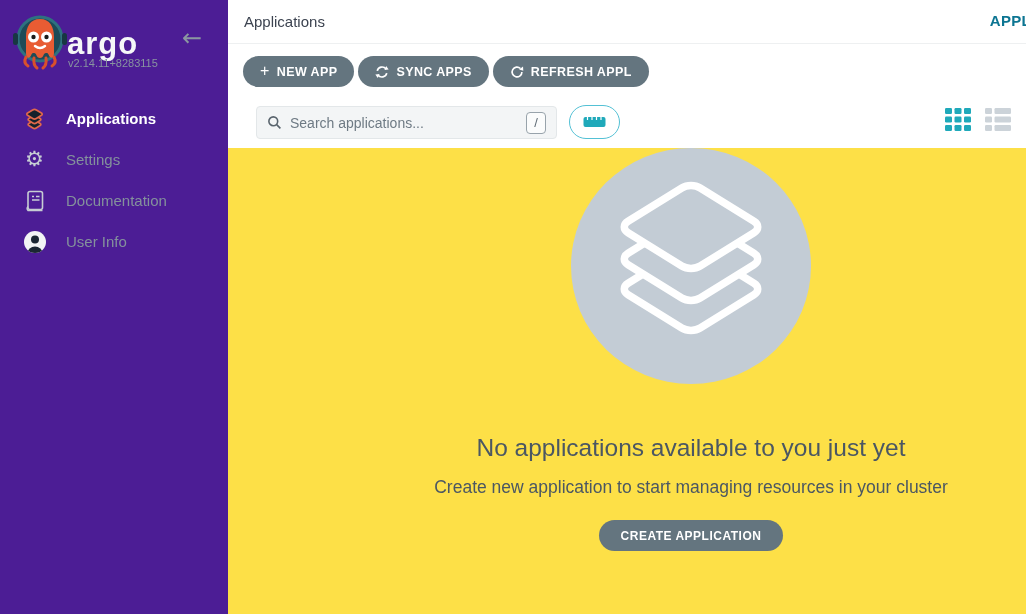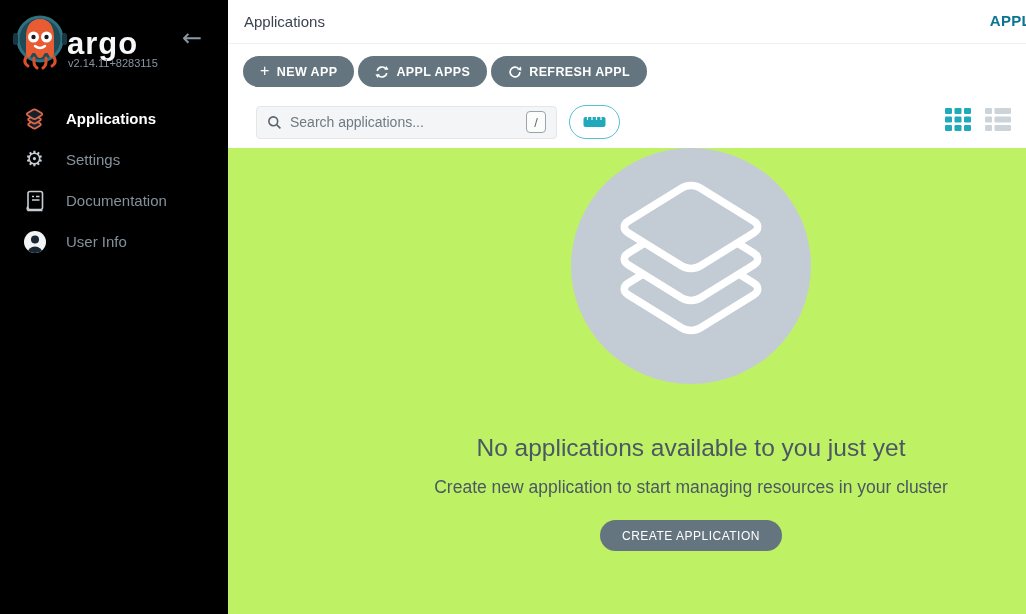--- a/index.html
+++ b/index.html
@@ -1,20 +1,20 @@
 <!DOCTYPE html>
 <html><head>
 <meta charset="utf-8">
 <style>
   * { margin:0; padding:0; box-sizing:border-box; }
   html,body { width:1026px; height:614px; overflow:hidden; }
   body { font-family:"Liberation Sans", sans-serif; background:#ffffff; position:relative; }
 
   
-  .sidebar { position:absolute; left:0; top:0; width:228px; height:614px; background:#000000; z-index:3; }
+  .sidebar { position:absolute; left:0; top:0; width:228px; height:614px; background:#4c1d95; z-index:3; }
   .logo-row { position:relative; height:86px; }
   .octo { position:absolute; left:12px; top:13px; }
   .brand { position:absolute; left:67px; top:26px; color:#f5f7f8; font-size:31px; font-weight:bold; letter-spacing:1px; }
   .collapse { position:absolute; right:26px; top:24px; color:#8b97a1; font-size:24px; cursor:pointer; font-family:"DejaVu Sans", sans-serif; }
   .version { position:absolute; left:68px; top:57px; color:#8894a0; font-size:11px; }
   .nav { position:absolute; top:98px; left:0; right:0; }
   .nav-item { display:flex; align-items:center; height:41px; padding-left:21px; cursor:pointer; color:#84919c; font-size:15px; }
   .nav-item .ic { width:27px; display:flex; justify-content:center; margin-right:18px; flex:none; }
   .nav-item.active { color:#ffffff; font-weight:bold; }
   .gear-glyph { font-family:"DejaVu Sans", sans-serif; font-size:21px; color:#c6cdd3; line-height:1; }
@@ -23,36 +23,36 @@
   .main { position:absolute; left:228px; top:0; width:798px; height:614px; background:#fff; }
   .topbar { position:relative; height:44px; background:#fff; border-bottom:1px solid #eef0f1; }
   .topbar-title { position:absolute; left:16px; top:13px; font-size:15px; color:#3c4350; font-weight:500; }
   .topbar-link { position:absolute; right:-5px; top:12px; font-size:15px; font-weight:bold; color:#0c7592; letter-spacing:0.3px; white-space:nowrap; cursor:pointer; }
 
   
   .toolbar { position:relative; height:103px; background:#fff; }
   .btn-row { position:absolute; left:15px; top:12px; display:flex; gap:4px; }
   .pill-btn { display:inline-flex; align-items:center; gap:7px; height:31px; padding:0 17px; background:#64757f; border:none; border-radius:17px; color:#fff; font-size:12.5px; font-weight:bold; letter-spacing:0.4px; font-family:"Liberation Sans", sans-serif; cursor:pointer; }
   .pill-btn .plus { font-size:16px; font-weight:normal; margin-top:-1px; }
-  .search-row { position:absolute; left:28px; top:61px; display:flex; align-items:center; }
+  .search-row { position:absolute; left:28px; top:61px; display:flex; align-items:flex-end; }
   .search-box { position:relative; width:301px; height:33px; background:#f3f5f6; border:1px solid #e3e7e9; border-radius:4px; display:flex; align-items:center; padding:0 10px; }
   .search-box input { flex:1; border:none; background:transparent; outline:none; font-size:14px; color:#3c4350; margin-left:8px; font-family:"Liberation Sans", sans-serif; }
   .search-box input::placeholder { color:#6e7a84; opacity:1; }
   .kbd { width:20px; height:22px; border:1.5px solid #98a3ab; border-radius:4px; color:#5f6b75; font-size:13px; display:flex; align-items:center; justify-content:center; background:#fbfcfc; }
   .statusbar-toggle { margin-left:12px; width:51px; height:34px; border:1.5px solid #54c1d5; border-radius:17px; background:#fff; display:flex; align-items:center; justify-content:center; cursor:pointer; }
   .view-toggles { position:absolute; right:15px; top:64px; display:flex; gap:14px; align-items:center; }
   .view-btn { cursor:pointer; display:flex; }
 
   
-  .content { position:absolute; left:0; top:148px; width:798px; height:466px; background:#bef264; overflow:hidden; }
+  .content { position:absolute; left:0; top:148px; width:798px; height:466px; background:#fde047; overflow:hidden; }
   .empty-wrap { position:absolute; left:0; right:0; top:0; transform:translateX(64px); text-align:center; }
   .big-circle { width:240px; height:236px; border-radius:50%; background:#c3ccd5; margin:0 auto; display:flex; align-items:center; justify-content:center; }
   .empty-title { margin-top:50px; font-size:24.5px; color:#4b5763; font-weight:400; }
   .empty-sub { margin-top:15px; font-size:17.5px; color:#4b5763; }
-  .cta-btn { margin-top:22px; height:31px; padding:0 22px; background:#64757f; color:#fff; border:none; border-radius:17px; font-size:12px; font-weight:normal; letter-spacing:0.5px; font-family:"Liberation Sans", sans-serif; cursor:pointer; }
+  .cta-btn { margin-top:22px; height:31px; padding:0 22px; background:#64757f; color:#fff; border:none; border-radius:17px; font-size:12px; font-weight:bold; letter-spacing:0.5px; font-family:"Liberation Sans", sans-serif; cursor:pointer; }
 </style>
 </head>
 <body>
 
 <aside class="sidebar">
   <div class="logo-row">
     <span class="octo">
       <svg width="56" height="58" viewBox="0 0 56 58">
         <circle cx="28" cy="26" r="22" fill="#1e4b57"></circle>
         <circle cx="28" cy="26" r="22" fill="none" stroke="#2e7180" stroke-width="3"></circle>
@@ -139,21 +139,21 @@
       </button>
       <button class="pill-btn">
         <span style="display:flex;">
           <svg width="14" height="14" viewBox="0 0 16 16">
             <path d="M2.6 6.8 A5.6 5.6 0 0 1 12.6 4.6" fill="none" stroke="#fff" stroke-width="1.9"></path>
             <polygon points="12.8,1.2 15.6,5.2 10.8,5.6" fill="#fff"></polygon>
             <path d="M13.4 9.2 A5.6 5.6 0 0 1 3.4 11.4" fill="none" stroke="#fff" stroke-width="1.9"></path>
             <polygon points="3.2,14.8 0.4,10.8 5.2,10.4" fill="#fff"></polygon>
           </svg>
         </span>
-        <span>APPL APPS</span>
+        <span>SYNC APPS</span>
       </button>
       <button class="pill-btn">
         <span style="display:flex;">
           <svg width="14" height="14" viewBox="0 0 16 16">
             <path d="M13.6 8 A5.6 5.6 0 1 1 11.9 4" fill="none" stroke="#fff" stroke-width="1.9"></path>
             <polygon points="14.9,1.6 15.2,6.6 10.4,5.2" fill="#fff"></polygon>
           </svg>
         </span>
         <span>REFRESH APPL</span>
       </button>

